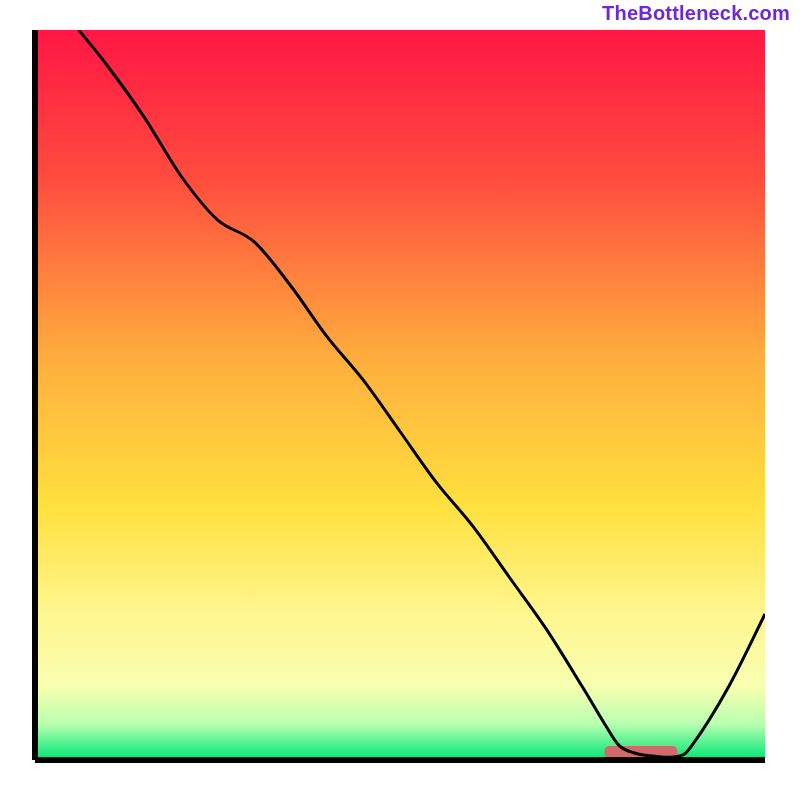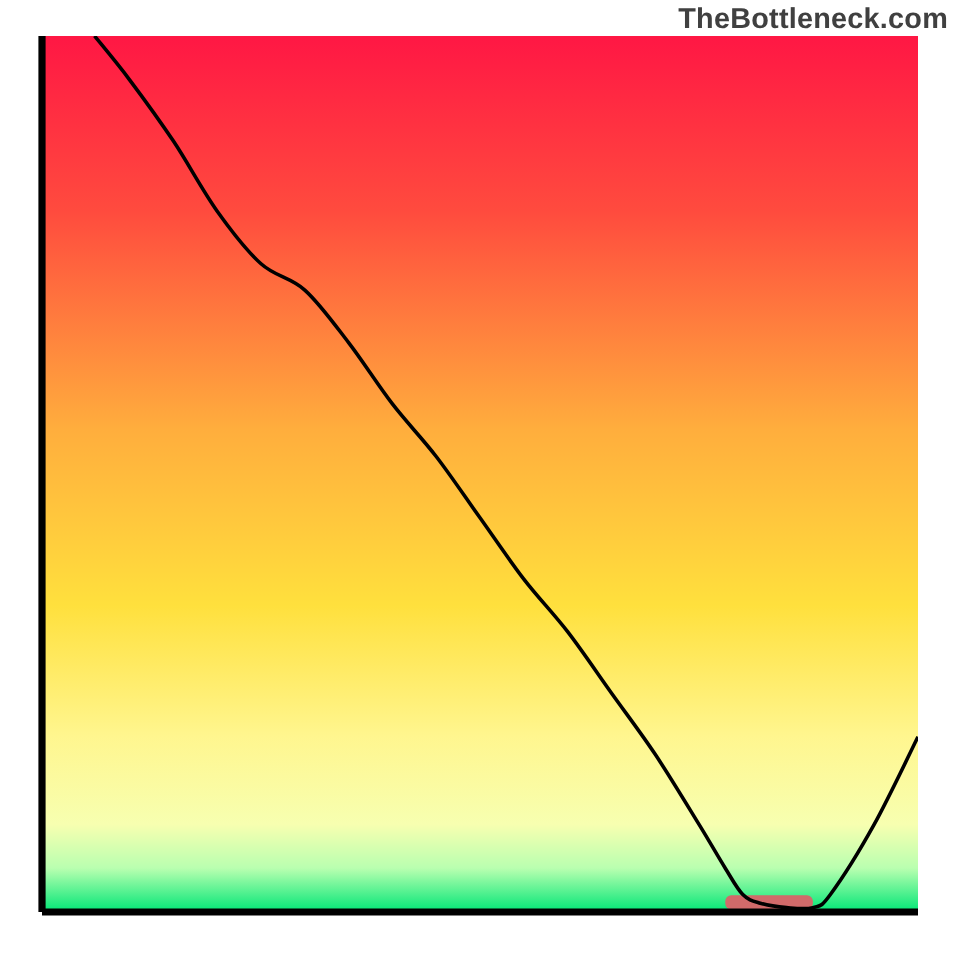--- a/index.html
+++ b/index.html
@@ -8,23 +8,23 @@
     width: 800px;
     height: 800px;
     background: #ffffff;
     font-family: Arial, Helvetica, sans-serif;
     overflow: hidden;
   }
   .watermark {
     position: absolute;
     top: 2px;
     right: 10px;
-    font-size: 24px;
+    font-size: 20px;
     font-weight: bold;
-    color: #404040;
+    color: #6d28d9;
     letter-spacing: 0.2px;
     z-index: 10;
   }
   .stage {
     position: relative;
     width: 800px;
     height: 800px;
   }
   svg {
     display: block;

